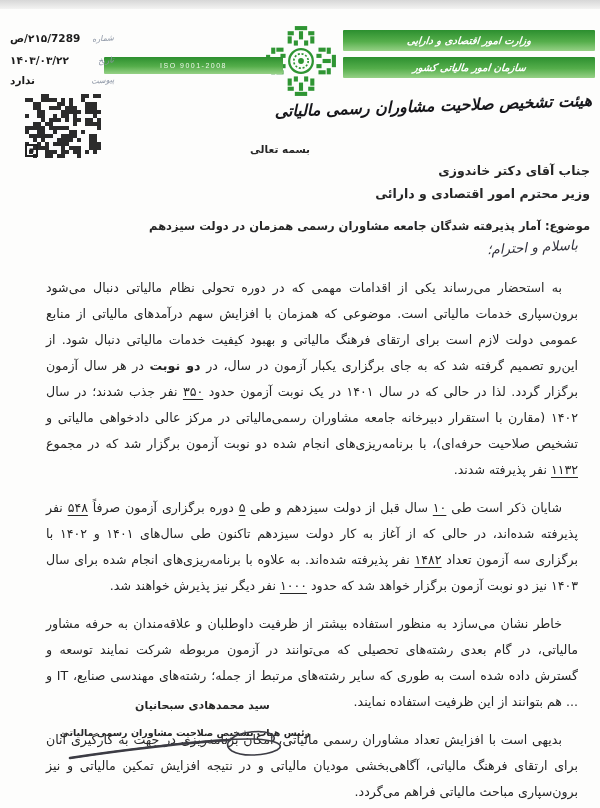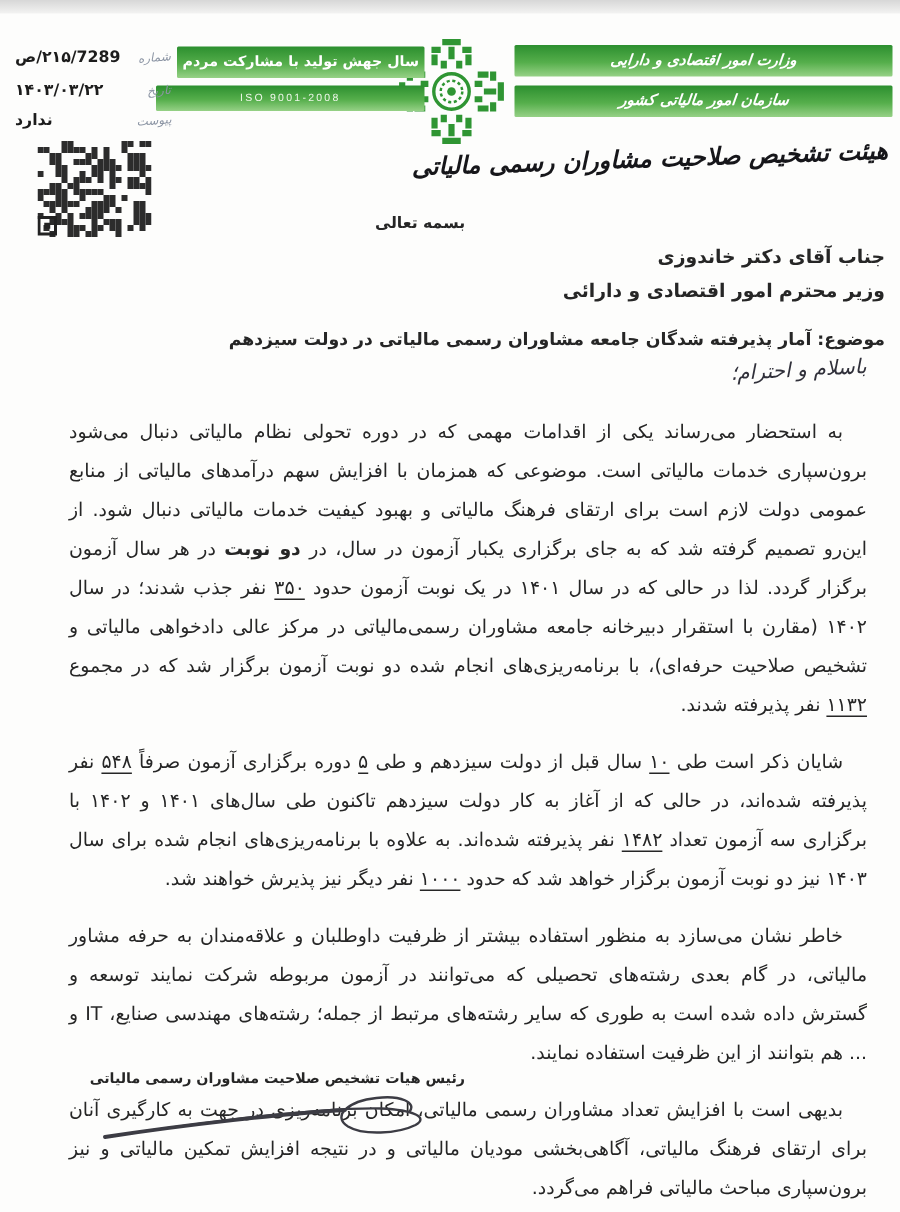--- a/index.html
+++ b/index.html
@@ -75,23 +75,20 @@
         <use href="#emb-arm" transform="rotate(90 36 36)"></use>
         <use href="#emb-arm" transform="rotate(180 36 36)"></use>
         <use href="#emb-arm" transform="rotate(270 36 36)"></use>
         <circle cx="36" cy="36" r="11.5" fill="none" stroke="#2f9533" stroke-width="2.2"></circle>
         <circle cx="36" cy="36" r="7" fill="none" stroke="#2f9533" stroke-width="1.6" stroke-dasharray="2 1.7"></circle>
         <circle cx="36" cy="36" r="2.8"></circle>
       </g>
     </svg>
   </div>
 
-  <div class="banner" style="left:118px;top:31px;width:165px;height:21px;">
-    <span class="banner-text-slogan">سال جهش تولید با مشارکت مردم</span>
-  </div>
   <div class="banner" style="left:104px;top:57px;width:179px;height:17px;">
     <span class="banner-text-iso">ISO 9001-2008</span>
   </div>
 
   <div class="meta-row" style="top:32px;">
     <span class="meta-label">شماره</span>
     <span class="meta-value">۲۱۵/7289/ص</span>
   </div>
   <div class="meta-row" style="top:54px;">
     <span class="meta-label">تاریخ</span>
@@ -257,32 +254,33 @@
 
   <div class="board-title">هیئت تشخیص صلاحیت مشاوران رسمی مالیاتی</div>
 
   <div class="bismillah">بسمه تعالی</div>
 
   <div class="recipient">
     <div>جناب آقای دکتر خاندوزی</div>
     <div>وزیر محترم امور اقتصادی و دارائی</div>
   </div>
 
-  <div class="subject">موضوع: آمار پذیرفته شدگان جامعه مشاوران رسمی مالیاتی در دولت سیزدهم</div>
+  <div class="subject">موضوع: آمار پذیرفته شدگان جامعه مشاوران رسمی همزمان در دولت سیزدهم</div>
 
   <div class="salutation">باسلام و احترام؛</div>
 
   <div class="body-text">
     <p><span>به استحضار می‌رساند یکی از اقدامات مهمی که در دوره تحولی نظام مالیاتی دنبال می‌شود برون‌سپاری خدمات مالیاتی است. موضوعی که همزمان با افزایش سهم درآمدهای مالیاتی از منابع عمومی دولت لازم است برای ارتقای فرهنگ مالیاتی و بهبود کیفیت خدمات مالیاتی دنبال شود. از این‌رو تصمیم گرفته شد که به جای برگزاری یکبار آزمون در سال، در </span><span class="seg-b">دو نوبت</span><span> در هر سال آزمون برگزار گردد. لذا در حالی که در سال ۱۴۰۱ در یک نوبت آزمون حدود </span><span class="seg-u">۳۵۰</span><span> نفر جذب شدند؛ در سال ۱۴۰۲ (مقارن با استقرار دبیرخانه جامعه مشاوران رسمی‌مالیاتی در مرکز عالی دادخواهی مالیاتی و تشخیص صلاحیت حرفه‌ای)، با برنامه‌ریزی‌های انجام شده دو نوبت آزمون برگزار شد که در مجموع </span><span class="seg-u">۱۱۳۲</span><span> نفر پذیرفته شدند.</span></p>
     <p><span>شایان ذکر است طی </span><span class="seg-u">۱۰</span><span> سال قبل از دولت سیزدهم و طی </span><span class="seg-u">۵</span><span> دوره برگزاری آزمون صرفاً </span><span class="seg-u">۵۴۸</span><span> نفر پذیرفته شده‌اند، در حالی که از آغاز به کار دولت سیزدهم تاکنون طی سال‌های ۱۴۰۱ و ۱۴۰۲ با برگزاری سه آزمون تعداد </span><span class="seg-u">۱۴۸۲</span><span> نفر پذیرفته شده‌اند. به علاوه با برنامه‌ریزی‌های انجام شده برای سال ۱۴۰۳ نیز دو نوبت آزمون برگزار خواهد شد که حدود </span><span class="seg-u">۱۰۰۰</span><span> نفر دیگر نیز پذیرش خواهند شد.</span></p>
     <p><span>خاطر نشان می‌سازد به منظور استفاده بیشتر از ظرفیت داوطلبان و علاقه‌مندان به حرفه مشاور مالیاتی، در گام بعدی رشته‌های تحصیلی که می‌توانند در آزمون مربوطه شرکت نمایند توسعه و گسترش داده شده است به طوری که سایر رشته‌های مرتبط از جمله؛ رشته‌های مهندسی صنایع، IT و ... هم بتوانند از این ظرفیت استفاده نمایند.</span></p>
     <p><span>بدیهی است با افزایش تعداد مشاوران رسمی مالیاتی، امکان برنامه‌ریزی در جهت به کارگیری آنان برای ارتقای فرهنگ مالیاتی، آگاهی‌بخشی مودیان مالیاتی و در نتیجه افزایش تمکین مالیاتی و نیز برون‌سپاری مباحث مالیاتی فراهم می‌گردد.</span></p>
   </div>
 
   <div class="sig-block">
+    <div class="sig-name">سید محمدهادی سبحانیان</div>
     <div class="sig-title">رئیس هیات تشخیص صلاحیت مشاوران رسمی مالیاتی</div>
   </div>
   <div class="sig-swoosh">
     <svg width="240" height="50" viewBox="0 0 240 50" aria-hidden="true">
       <path d="M8 36 C55 29 145 16 192 17 C214 18 224 23 215 28 C203 34 180 35 170 29 C159 22 170 12 189 10 C205 8 216 13 211 19" fill="none" stroke="#3c3c44" stroke-width="1.6" stroke-linecap="round"></path>
       <path d="M8 36 C60 28 130 20 168 18" fill="none" stroke="#3c3c44" stroke-width="2.6" stroke-linecap="round"></path>
     </svg>
   </div>
 </div>
 

